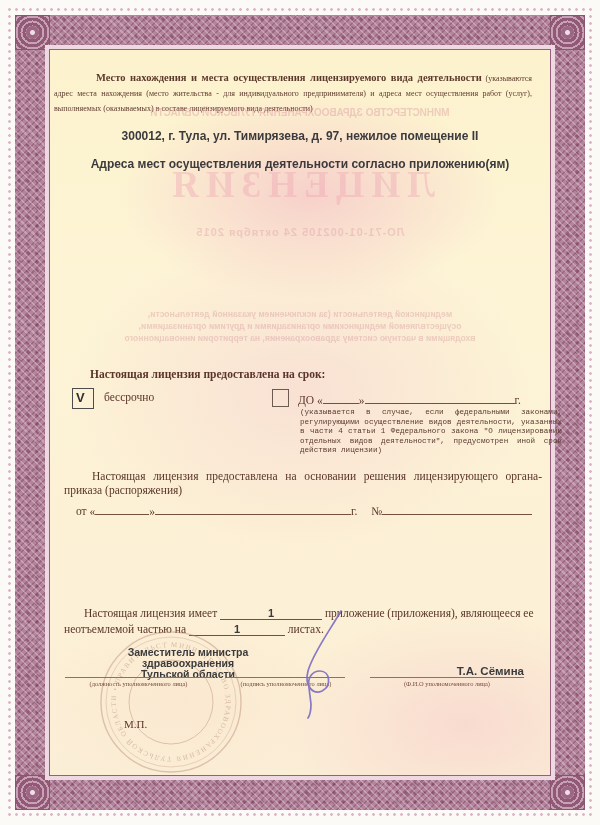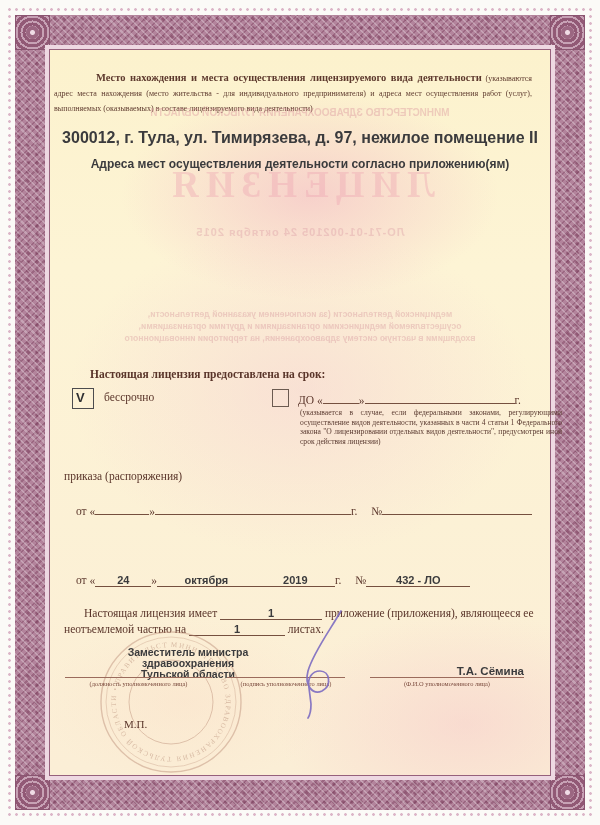--- a/index.html
+++ b/index.html
@@ -61,51 +61,48 @@
     <div class="corner c-br"></div>
   </div>
 
   <div class="inner">
 
     <p class="header-p just"><b>Место нахождения и места осуществления лицензируемого вида деятельности</b>
       <span>(указываются адрес места нахождения (место жительства - для индивидуального предпринимателя) и адреса мест осуществления работ (услуг), выполняемых (оказываемых) в составе лицензируемого вида деятельности)</span></p>
 
     <div class="center mirror bleed" style="top:57px;font-size:10px;color:rgba(216,140,152,.38);">МИНИСТЕРСТВО ЗДРАВООХРАНЕНИЯ ТУЛЬСКОЙ ОБЛАСТИ</div>
 
-    <div class="center sansb" style="top:79px;font-size:16px;">300012, г. Тула, ул. Тимирязева, д. 97, нежилое помещение II</div>
+    <div class="center sansb" style="top:79px;font-size:12px;">300012, г. Тула, ул. Тимирязева, д. 97, нежилое помещение II</div>
     <div class="center sansb" style="top:107px;font-size:12px;">Адреса мест осуществления деятельности согласно приложению(ям)</div>
 
     <div class="center mirror" style="top:113px;font-size:37px;font-weight:bold;letter-spacing:7px;color:rgba(238,164,178,.40);">ЛИЦЕНЗИЯ</div>
     <div class="center mirror bleed" style="top:176px;font-size:11px;letter-spacing:1px;color:rgba(214,148,158,.34);">ЛО-71-01-002105      24      октября      2015</div>
     <div class="center mirror bleed" style="top:258px;font-size:8.6px;line-height:12px;color:rgba(205,130,142,.32);">
       <div>медицинской деятельности (за исключением указанной деятельности,</div>
       <div>осуществляемой медицинскими организациями и другими организациями,</div>
       <div>входящими в частную систему здравоохранения, на территории инновационного</div>
     </div>
 
     <div class="serif" style="left:40px;top:318px;font-size:11.5px;font-weight:bold;">Настоящая лицензия предоставлена на срок:</div>
 
     <div style="left:22px;top:338px;width:20px;height:19px;border:1.5px solid #4c4c4e;">
       <span style="position:absolute;left:3px;top:1px;font-family:'Liberation Sans',sans-serif;font-weight:bold;font-size:13px;color:#2f2f31;">V</span>
     </div>
     <div class="serif" style="left:54px;top:341px;font-size:11.5px;">бессрочно</div>
 
     <div style="left:222px;top:339px;width:15px;height:16px;border:1px solid #6b5a50;"></div>
     <div class="formline" style="left:248px;top:341px;"><span>ДО «</span><span class="u" style="width:36px;"></span><span>»</span><span class="u" style="width:150px;"></span><span>г.</span></div>
-    <div class="smallnote just" style="left:250px;top:358px;width:262px;">(указывается в случае, если федеральными законами, регулирующими осуществление видов деятельности, указанных в части 4 статьи 1 Федерального закона "О лицензировании отдельных видов деятельности", предусмотрен иной срок действия лицензии)</div>
+    <div class="smallnote just" style="left:250px;top:358px;width:262px;font-family:Liberation Mono, monospace;">(указывается в случае, если федеральными законами, регулирующими осуществление видов деятельности, указанных в части 4 статьи 1 Федерального закона "О лицензировании отдельных видов деятельности", предусмотрен иной срок действия лицензии)</div>
 
     <div class="serif" style="left:14px;top:419px;width:478px;font-size:11.5px;line-height:14px;">
+      <div class="justlast" style="text-indent:28px;">Настоящая лицензия предоставлена на основании решения лицензирующего органа-</div>
       <div>приказа (распоряжения)</div>
     </div>
     <div class="formline" style="left:26px;top:455px;"><span>от «</span><span class="uval" style="width:54px;"></span><span>»</span><span class="uval" style="width:196px;"></span><span>г.</span><span style="display:inline-block;width:14px;"></span><span>№</span><span class="uval" style="width:150px;"></span></div>
 
-    <div class="formline" style="left:26px;top:524px;"><span>от «</span><span class="uval" style="width:56px;">24</span><span>»</span><span class="uval" style="width:178px;justify-content:space-around;">
-          <span>октября</span>
-          <span>2019</span>
-        </span><span>г.</span><span style="display:inline-block;width:14px;"></span><span>№</span><span class="uval" style="width:104px;">432 - ЛО</span></div>
 
     <div class="formline" style="left:34px;top:557px;"><span>Настоящая лицензия имеет</span> <span class="uval" style="width:102px;">1</span> <span>приложение (приложения), являющееся ее</span></div>
     <div class="formline" style="left:14px;top:573px;"><span>неотъемлемой частью на</span> <span class="uval" style="width:96px;">1</span> <span>листах.</span></div>
 
     <svg style="left:33px;top:565px;opacity:.42;" width="176" height="176" viewBox="0 0 176 176">
       <circle cx="88" cy="87" r="70" fill="none" stroke="#b5846f" stroke-width="1.4"></circle>
       <circle cx="88" cy="87" r="65" fill="none" stroke="#b5846f" stroke-width="0.7"></circle>
       <circle cx="88" cy="87" r="42" fill="none" stroke="#b5846f" stroke-width="1"></circle>
       <defs>
           <path id="stamp-ring" d="M88,32 a55,55 0 1,1 -0.1,0"></path>

